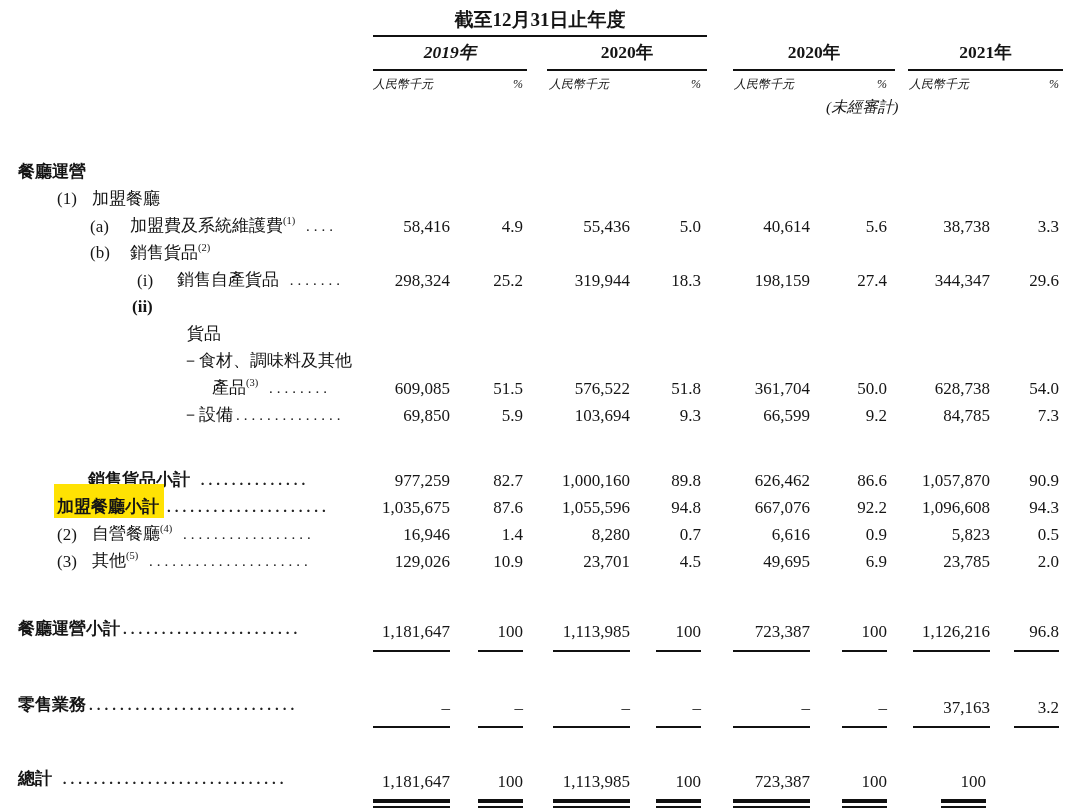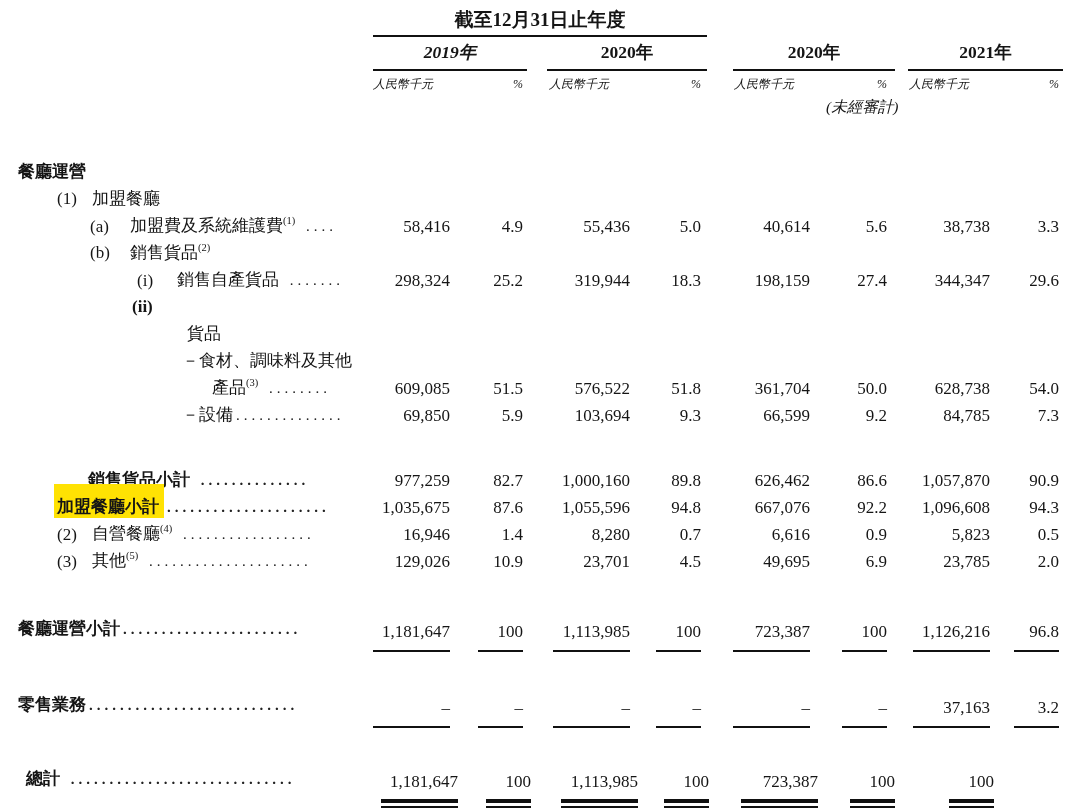--- a/index.html
+++ b/index.html
@@ -25,21 +25,21 @@
   .ha{text-align:left;overflow:visible;}
   .hp{text-align:right;}
   .hc3{padding-left:22px;}.hc5{padding-left:27px;}.hc7{padding-left:14px;}
   #unaudited-note{position:absolute;left:826px;top:97px;font-style:italic;font-size:15.5px;white-space:nowrap;}
   #note-spacer{height:24px;}
 
   
   #tbody{padding-top:36px;}
   .row{height:27px;line-height:27px;}
   .row.ul1{height:44px;}
-  .row.ul2{height:50px;padding-left:8px;}
+  .row.ul2{height:50px;}
   .stub{position:relative;white-space:nowrap;font-size:17px;}
   .ul1 .stub{padding-bottom:9px;}
   .ul2 .stub{padding-bottom:15px;}
   .stub.b{font-weight:bold;}
   .pfx{position:absolute;bottom:0;font-size:17px;}
   .lbl{display:inline-block;}
   .txt{position:relative;}
   .txt.hl{background:#ffe203;box-shadow:0 -13px 0 #ffe203;padding:0 5px 2px 3px;margin-left:-3px;}
   sup{font-size:10.5px;vertical-align:super;line-height:0;}
   .dots{font-size:15px;letter-spacing:4px;color:#222;padding-left:3px;}

